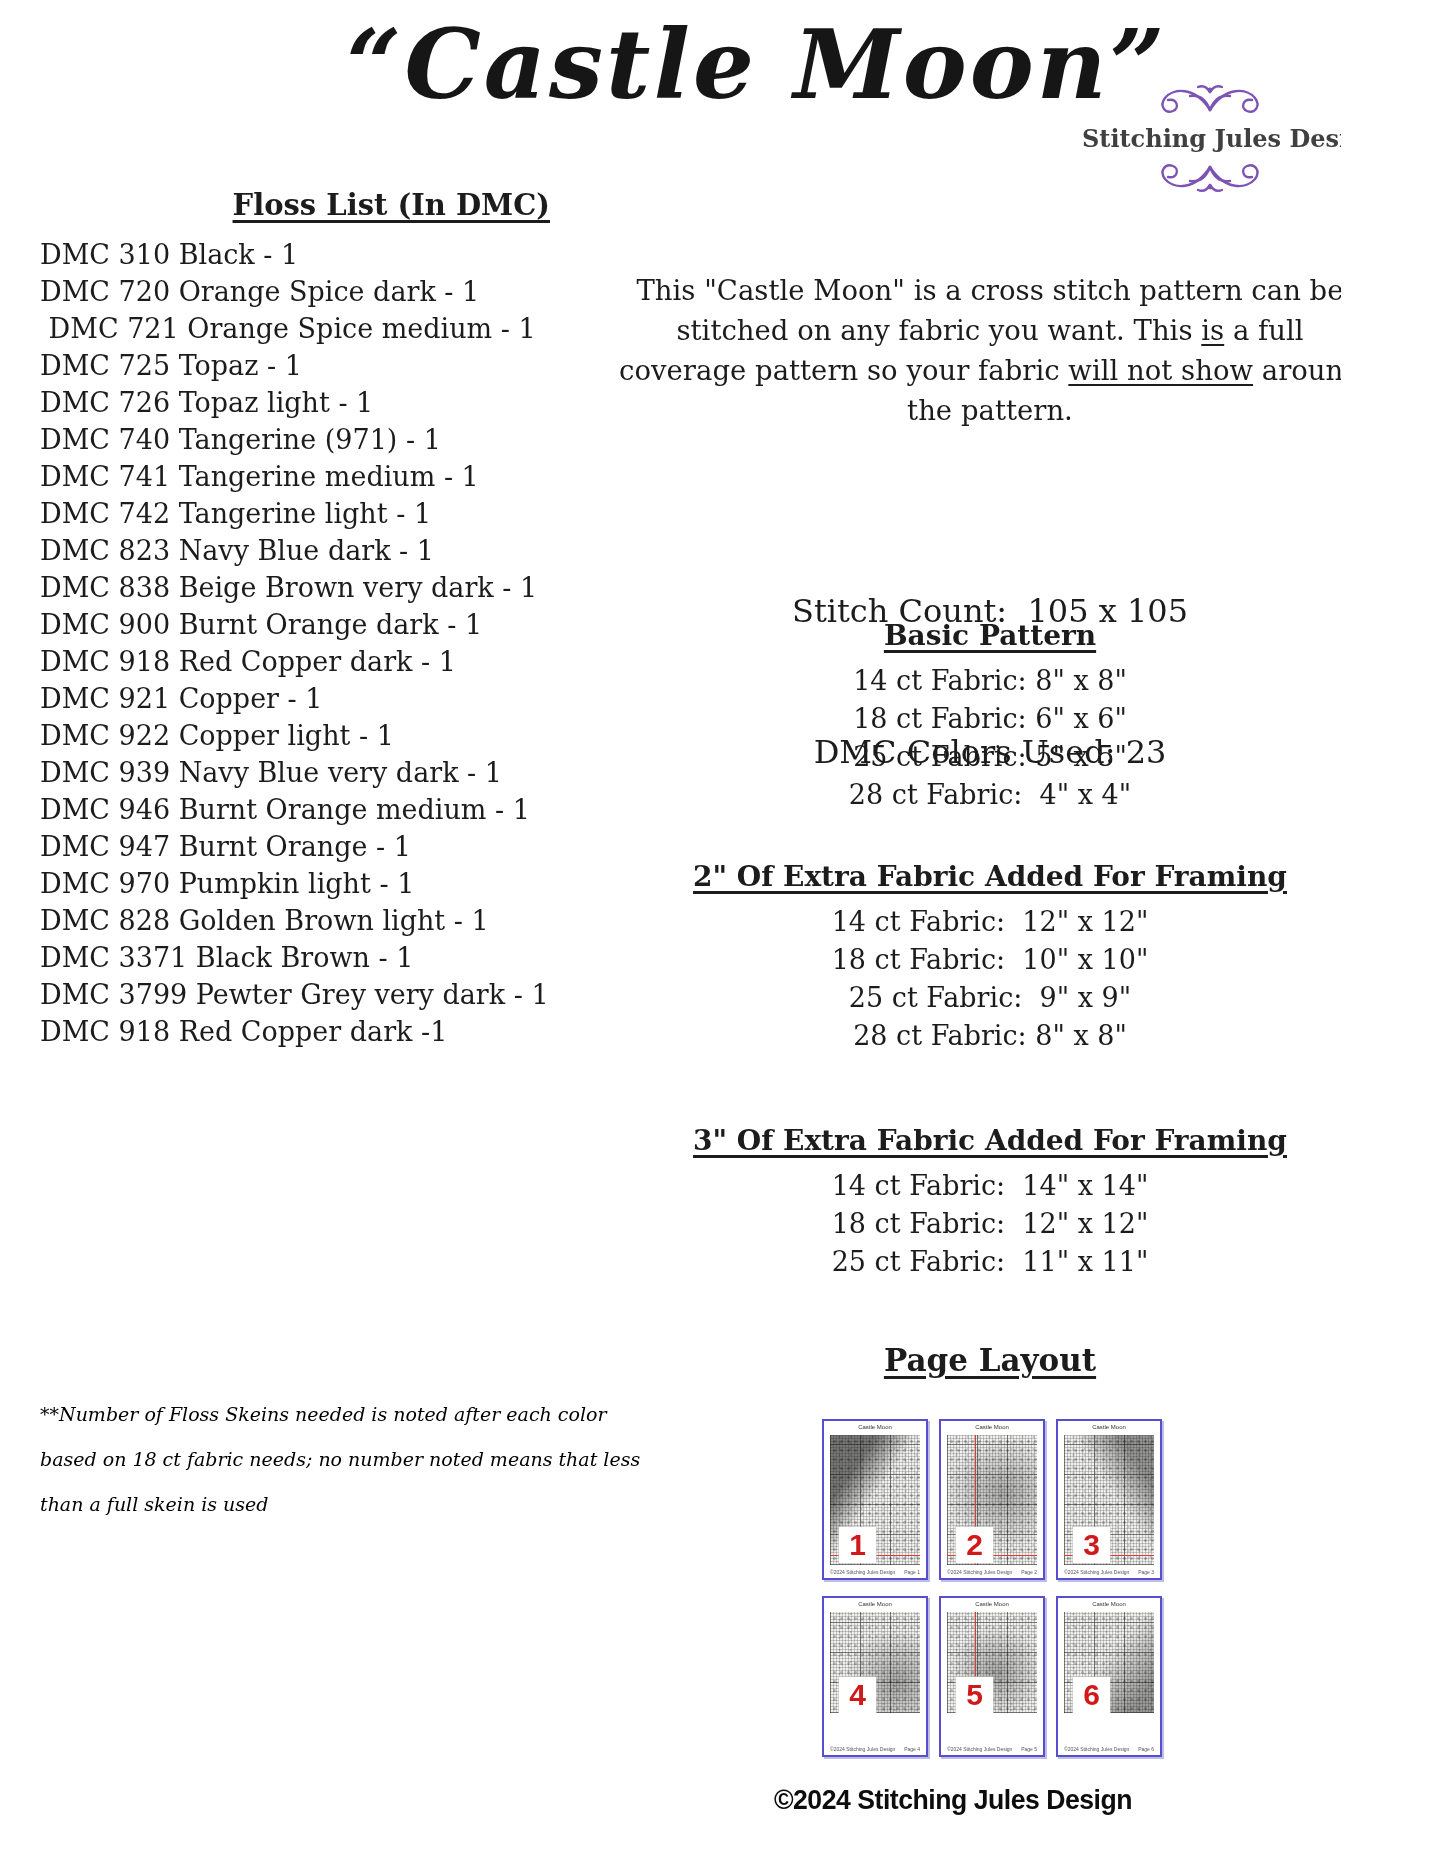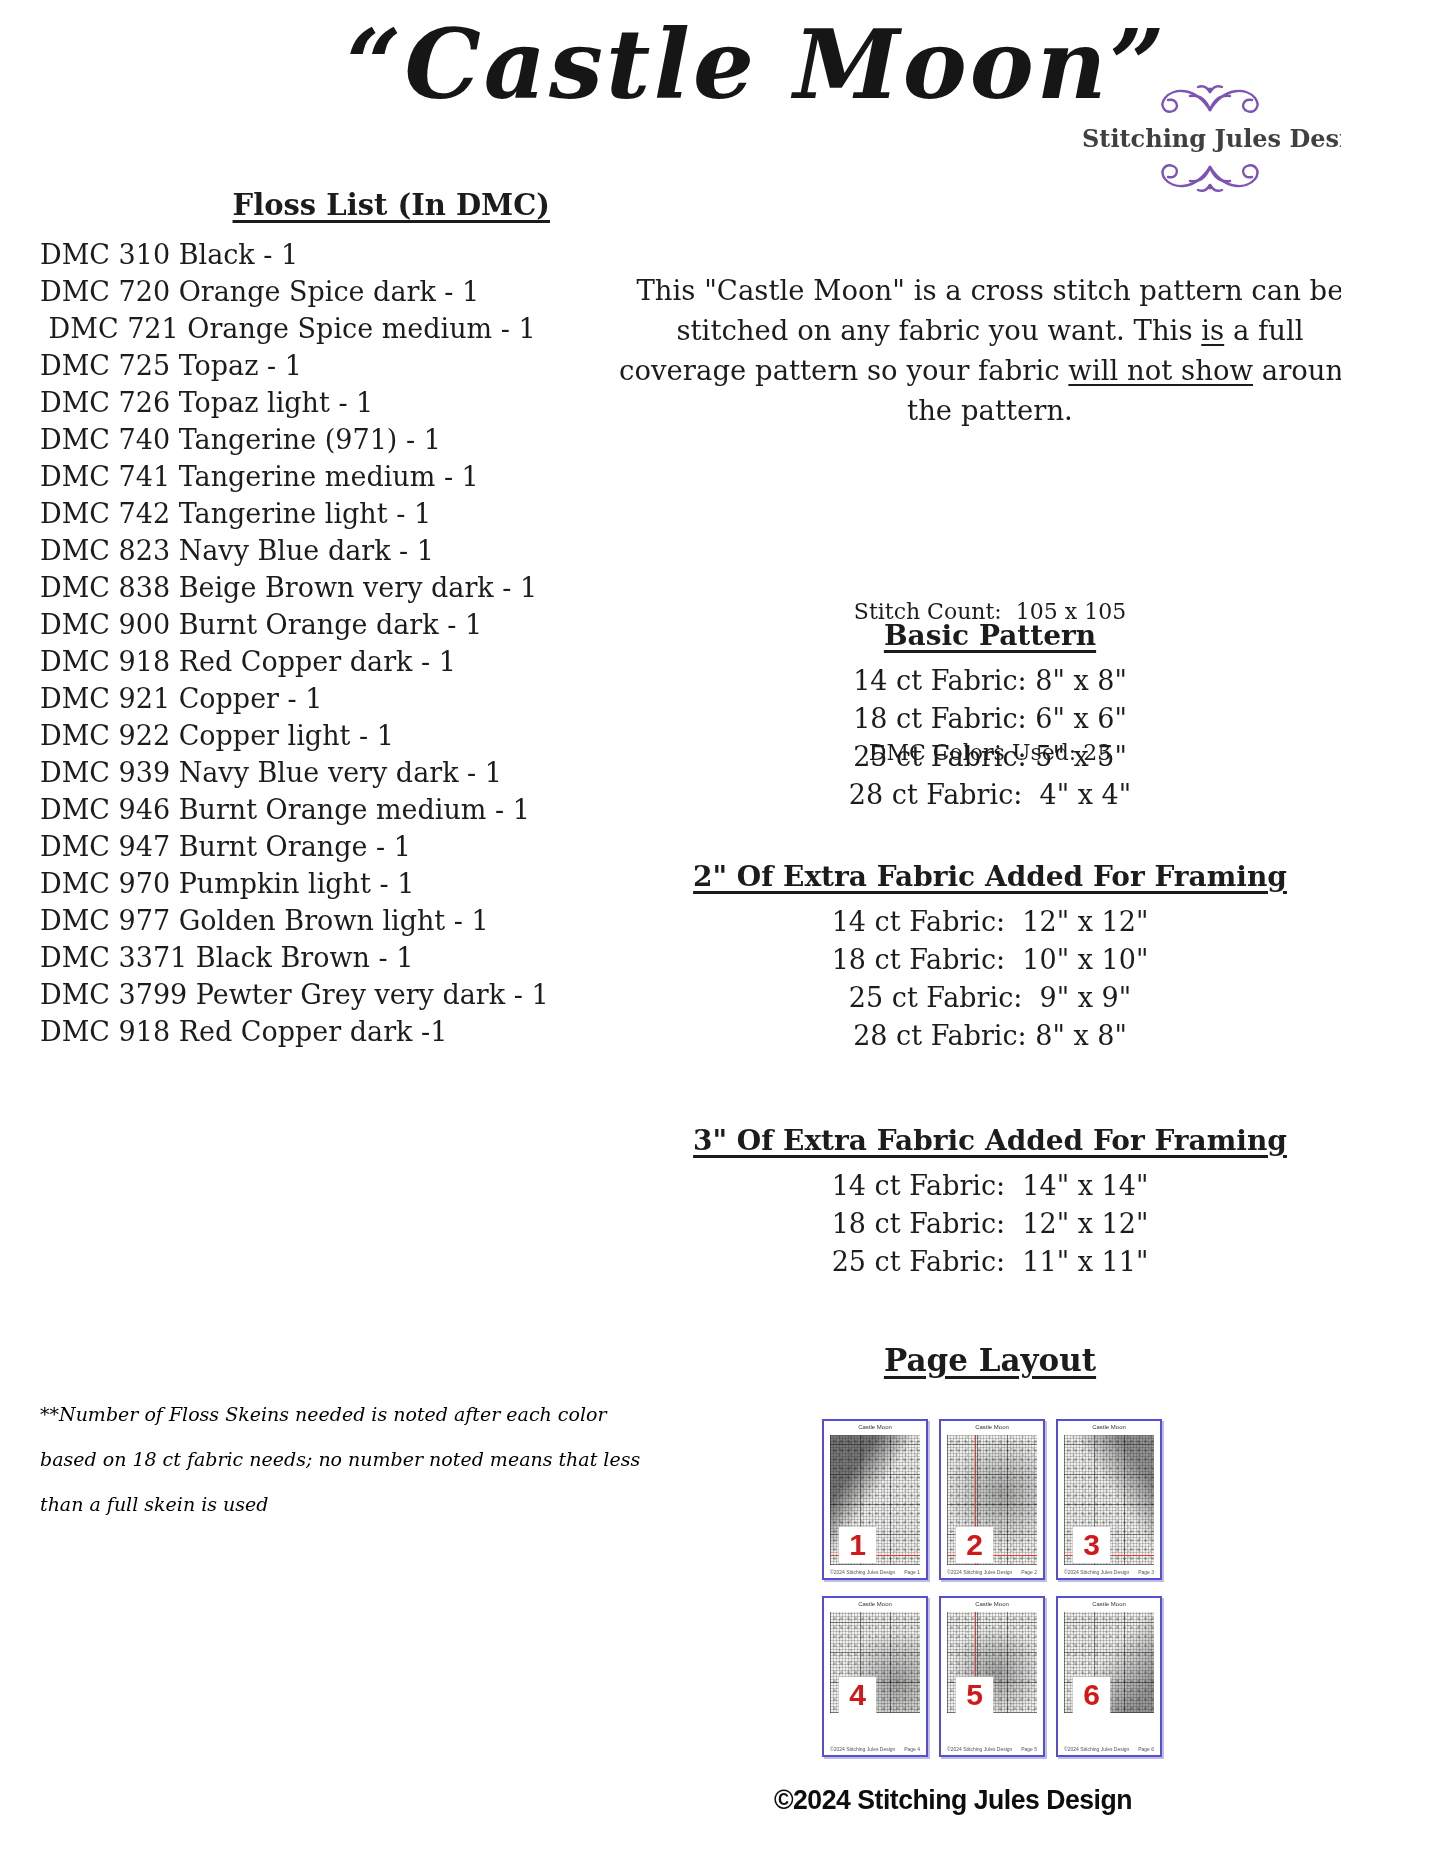--- a/index.html
+++ b/index.html
@@ -28,21 +28,21 @@
   }
   .floss-item{font-size:27px;line-height:37px;white-space:pre-wrap;}
   .floss-note{
     position:absolute;left:40px;top:1392px;width:620px;
     font-style:italic;font-size:19px;line-height:45px;color:#000000;
   }
   
   .rblock{position:absolute;left:615px;width:750px;text-align:center;}
   .intro{top:270px;font-size:27.5px;line-height:40px;}
   .intro .u{text-decoration:underline;text-underline-offset:4px;}
-  .stats{top:494px;font-size:22px;line-height:47px;white-space:pre-wrap;}
+  .stats{top:494px;font-size:32px;line-height:47px;white-space:pre-wrap;}
   .sec-heading{
     font-weight:700;font-size:28px;margin-bottom:10px;
     text-decoration:underline;text-decoration-thickness:2.5px;text-underline-offset:5px;
     white-space:pre-wrap;
   }
   .basic{top:619px;}
   .framing2{top:860px;}
   .framing3{top:1124px;}
   .size-row{font-size:27px;line-height:38px;white-space:pre-wrap;}
   .playout{top:1342px;}
@@ -153,21 +153,21 @@
     <div class="floss-item">DMC 823 Navy Blue dark - 1</div>
     <div class="floss-item">DMC 838 Beige Brown very dark - 1</div>
     <div class="floss-item">DMC 900 Burnt Orange dark - 1</div>
     <div class="floss-item">DMC 918 Red Copper dark - 1</div>
     <div class="floss-item">DMC 921 Copper - 1</div>
     <div class="floss-item">DMC 922 Copper light - 1</div>
     <div class="floss-item">DMC 939 Navy Blue very dark - 1</div>
     <div class="floss-item">DMC 946 Burnt Orange medium - 1</div>
     <div class="floss-item">DMC 947 Burnt Orange - 1</div>
     <div class="floss-item">DMC 970 Pumpkin light - 1</div>
-    <div class="floss-item">DMC 977 Golden Brown light - 1</div>
+    <div class="floss-item">DMC 828 Golden Brown light - 1</div>
     <div class="floss-item">DMC 3371 Black Brown - 1</div>
     <div class="floss-item">DMC 3799 Pewter Grey very dark - 1</div>
     <div class="floss-item">DMC 918 Red Copper dark -1</div>
   </div>
 
   <div class="floss-note">**Number of Floss Skeins needed is noted after each color based on 18 ct fabric needs; no number noted means that less than a full skein is used</div>
 
   <div class="rblock intro">
     <span>This "Castle Moon" is a cross stitch pattern can be stitched on any fabric you want. This </span><span class="u">is</span><span> a full coverage  pattern  so  your fabric </span><span class="u">will not show</span><span> around the pattern.</span>
   </div>

